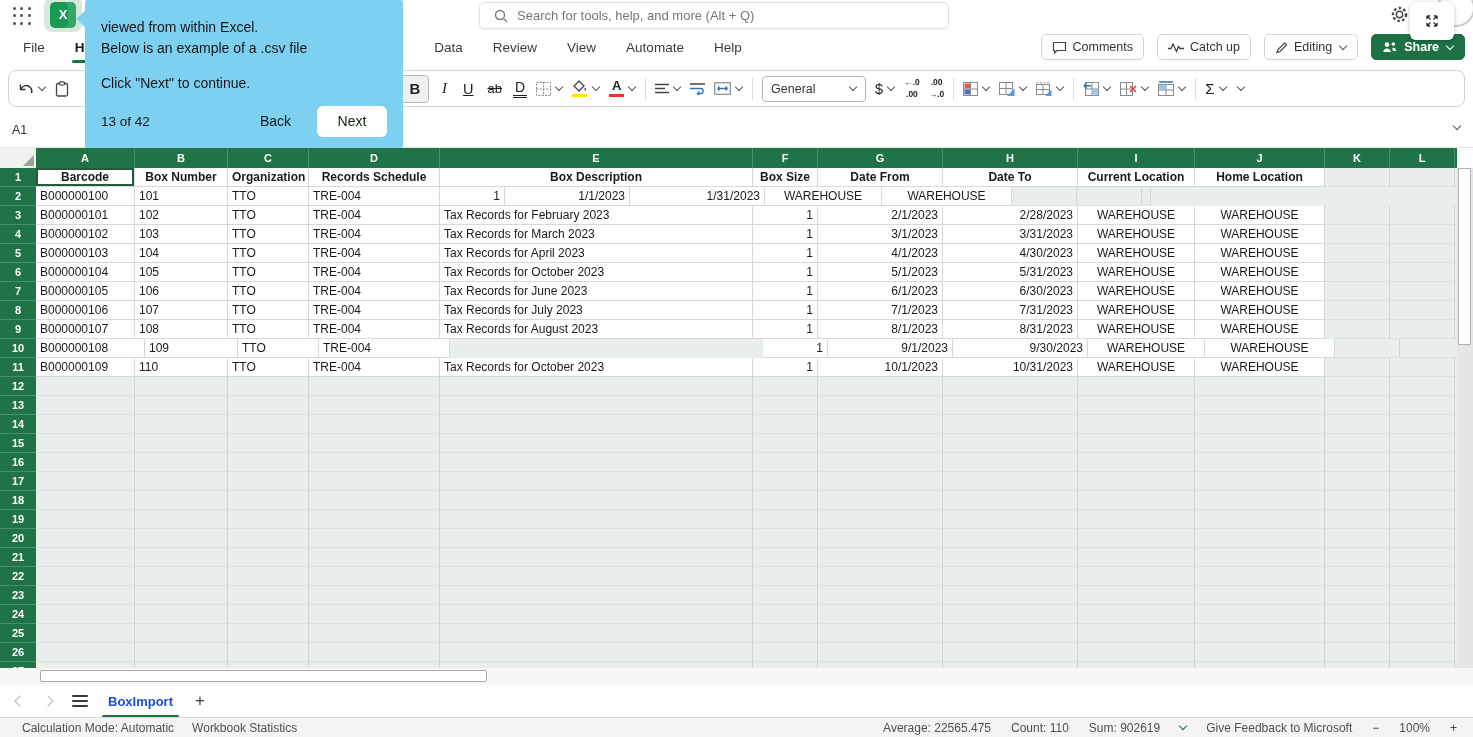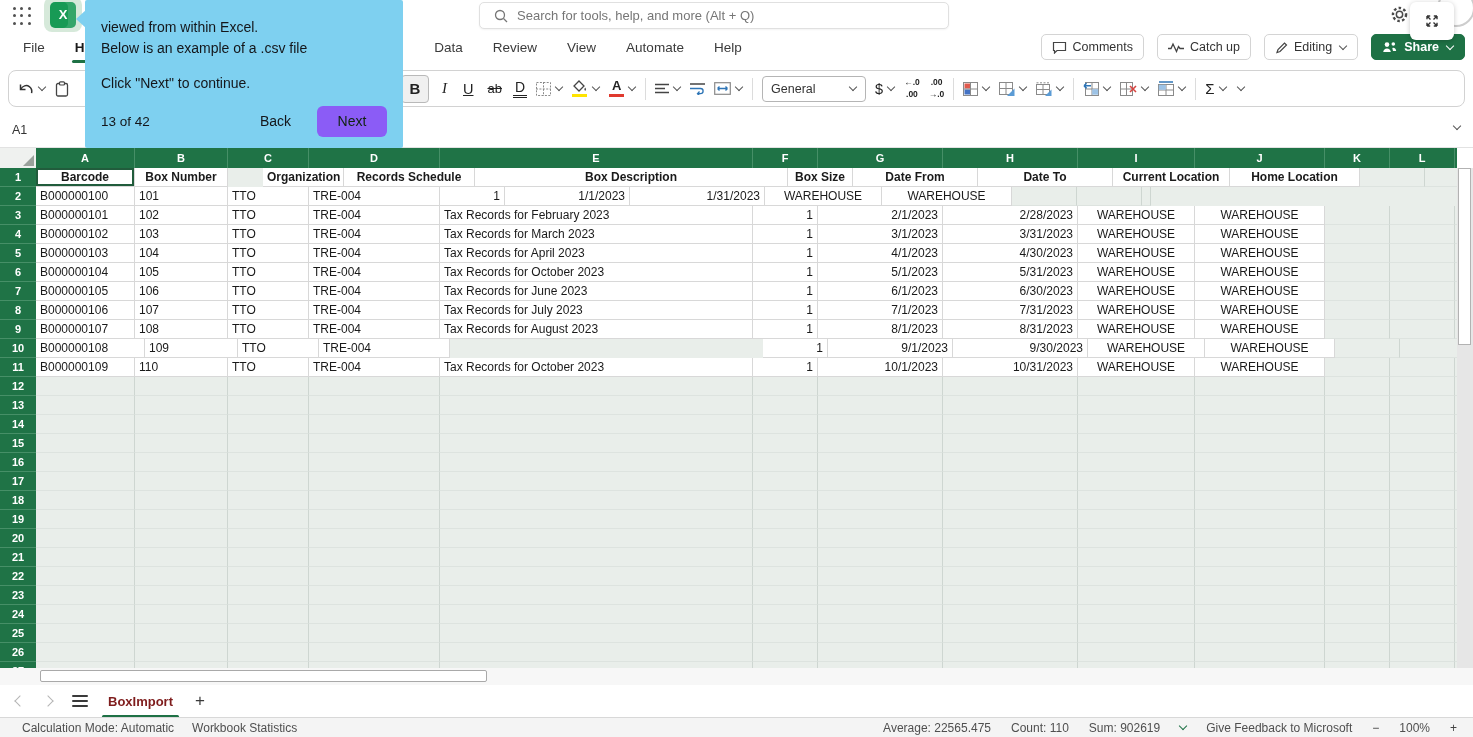--- a/index.html
+++ b/index.html
@@ -94,21 +94,21 @@
                 border:1px solid #a9a9a9; border-radius:2px; }
 
   
   .sheetbar { position:absolute; left:0; top:685px; width:1473px; height:32px; background:#fff;
               display:flex; align-items:center; padding-left:16px; gap:20px; }
   .navchv { width:8px; height:8px; border-right:1.6px solid #b5b5b5; border-bottom:1.6px solid #b5b5b5; display:inline-block;}
   .navchv.left { transform:rotate(135deg); }
   .navchv.right { transform:rotate(-45deg); }
   .hamb { width:16px; height:2px; background:#3a3a3a; border-radius:1px; box-shadow:0 5px 0 #3a3a3a, 0 10px 0 #3a3a3a;
           margin-top:-10px; }
-  .sheettab { position:relative; font-size:13px; font-weight:bold; color:#7f1d1d; cursor:pointer; }
+  .sheettab { position:relative; font-size:13px; font-weight:bold; color:#1d4ed8; cursor:pointer; }
   .sheettab::after { content:""; position:absolute; left:-6px; right:-6px; bottom:-9px; height:3px;
                      background:#1e7145; border-radius:2px; }
   .addsheet { font-size:17px; color:#3a3a3a; cursor:pointer; margin-left:2px; }
 
   
   .status { position:absolute; left:0; top:717px; width:1473px; height:20px; background:#f4f4f4;
             border-top:1px solid #d8d8d8; display:flex; align-items:center; font-size:12px; color:#4f4f4f; }
   .status .lft { display:flex; gap:18px; padding-left:22px; }
   .status .rgt { margin-left:auto; display:flex; gap:20px; align-items:center; padding-right:16px; }
   .status .chvg { width:6px; height:6px; border-right:1.7px solid #1e7145; border-bottom:1.7px solid #1e7145;
@@ -117,21 +117,21 @@
 
   
   .tip { position:absolute; left:85px; top:0; width:318px; height:148px; background:#7ed0f0; z-index:50;
          padding:17px 16px 0 16px; font-size:14px; color:#14161a; border-radius:2px; line-height:21px;}
   .tip::before { content:""; position:absolute; left:-9px; top:10px; border-top:9px solid transparent;
                  border-bottom:9px solid transparent; border-right:10px solid #7ed0f0; }
   .tip .l3 { margin-top:14px; }
   .tip .foot { display:flex; align-items:center; margin-top:12px; }
   .tip .step { font-size:13.5px; }
   .tip .back { margin-left:auto; margin-right:26px; cursor:pointer; }
-  .tip .next { width:70px; height:31px; background:#8b5cf6; border-radius:6px; display:flex; align-items:center;
+  .tip .next { width:70px; height:31px; background:#ffffff; border-radius:6px; display:flex; align-items:center;
                justify-content:center; cursor:pointer; color:#10240f; }
 
   svg { display:block; flex:none; }
 </style>
 </head>
 <body>
 
 <div class="topbar">
   <div class="waffle">
     <span></span>
@@ -418,21 +418,21 @@
       <div class="gcol" style="width: 130px;">J</div>
       <div class="gcol" style="width: 65px;">K</div>
       <div class="gcol" style="width: 65px;">L</div>
       <div class="gcol" style="width: 6px;"></div>
     </div>
   <div id="gridbody">
       <div class="grow hrow">
         <div class="rowhdr">1</div>
         <div class="cell dcell ac sel" style="width: 99px;">Barcode</div>
         <div class="cell dcell ac" style="width: 93px;">Box Number</div>
-        <div class="cell dcell ac" style="width: 81px; margin-left: 35px;">Organization</div>
+        <div class="cell dcell ac" style="width: 81px;">Organization</div>
         <div class="cell dcell ac" style="width: 131px;">Records Schedule</div>
         <div class="cell dcell ac" style="width: 313px;">Box Description</div>
         <div class="cell dcell ac" style="width: 65px;">Box Size</div>
         <div class="cell dcell ac" style="width: 125px;">Date From</div>
         <div class="cell dcell ac" style="width: 135px;">Date To</div>
         <div class="cell dcell ac" style="width: 117px;">Current Location</div>
         <div class="cell dcell ac" style="width: 130px;">Home Location</div>
         <div class="cell ecell ac" style="width: 65px;"></div>
         <div class="cell ecell ac" style="width: 65px;"></div>
         <div class="cell ecell" style="width: 6px;"></div>

